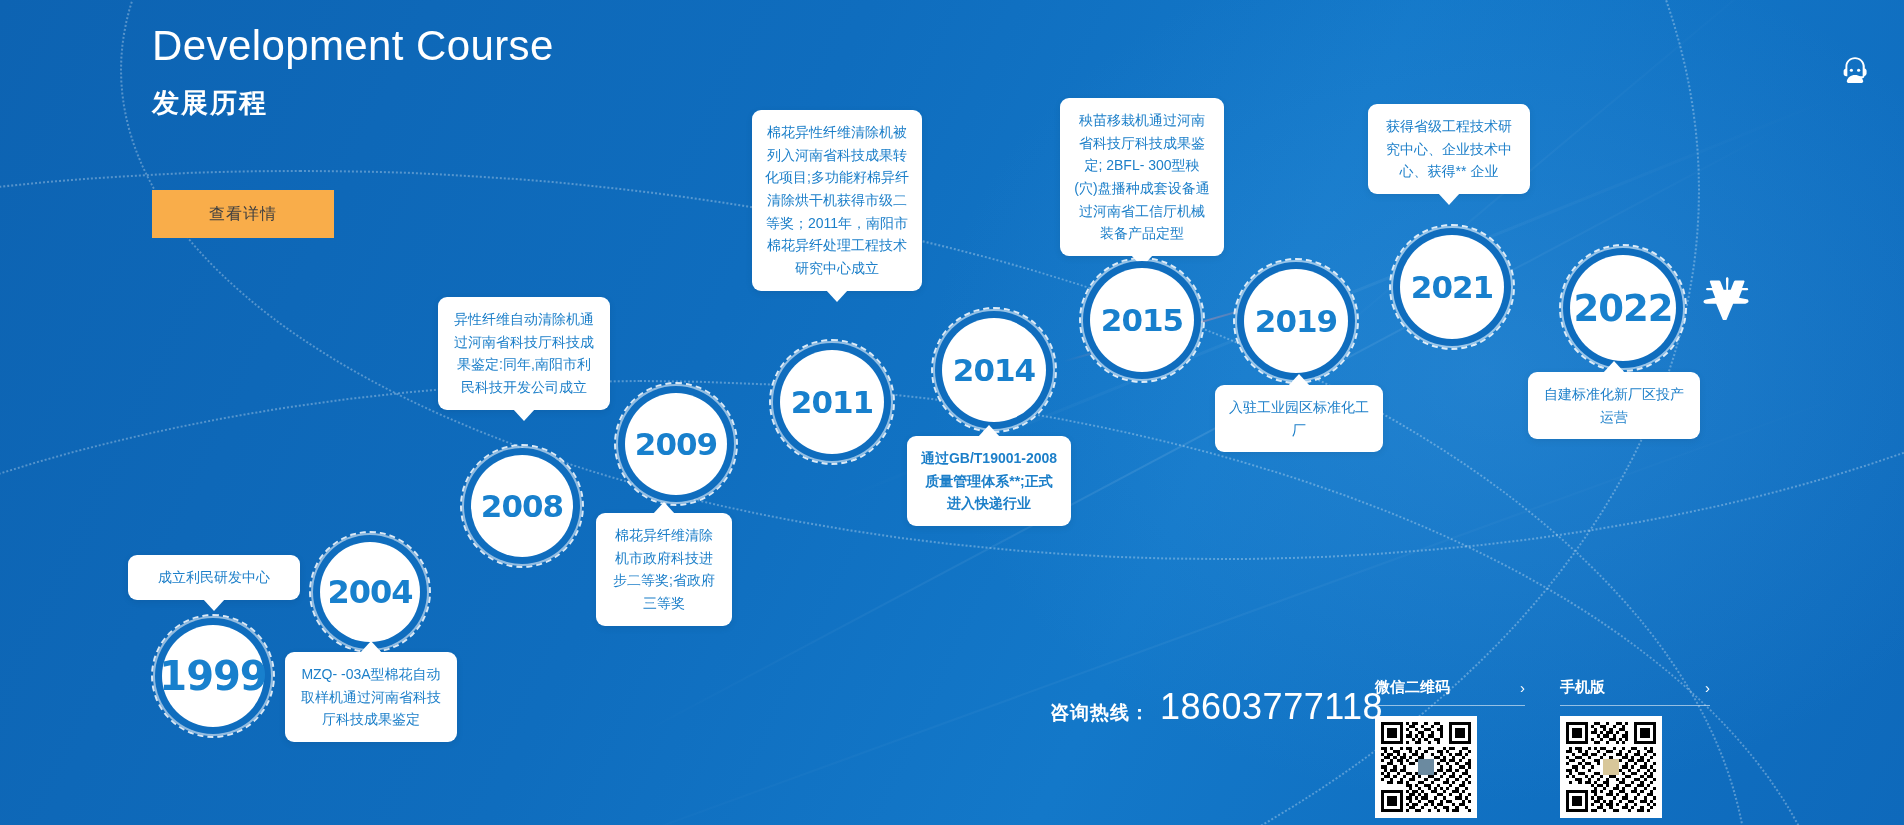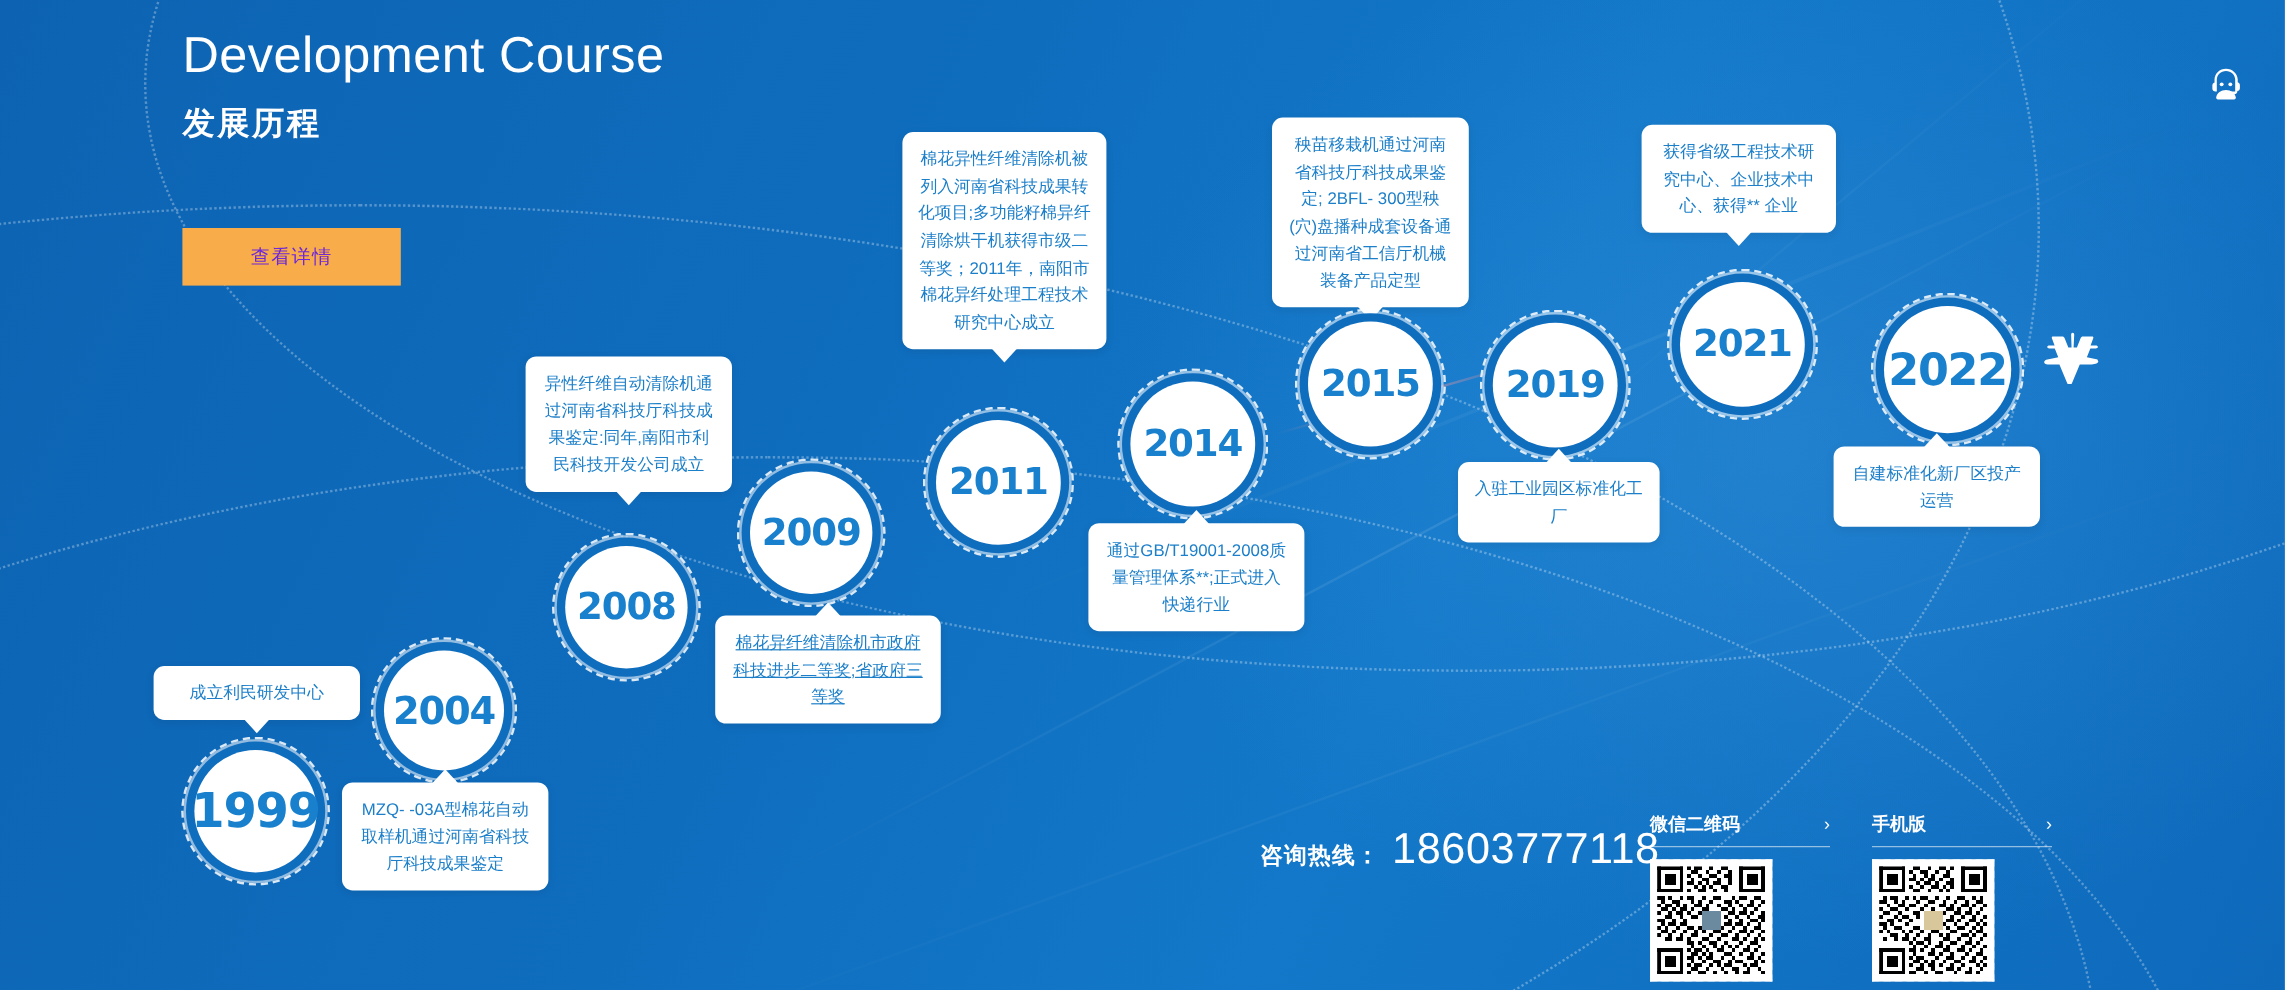--- a/index.html
+++ b/index.html
@@ -52,21 +52,21 @@
     font-weight: 400; line-height: 1.25;
   }
   .headline .cn {
     color: #ffffff; font-size: 27px; font-weight: 700;
     margin-top: 12px; letter-spacing: 2px;
   }
   .cta {
     position: absolute; left: 152px; top: 190px;
     width: 182px; height: 48px;
     background: #f9ad4a;
-    color: #6d28d9; font-size: 16px;
+    color: #404040; font-size: 16px;
     display: flex; align-items: center; justify-content: center;
     cursor: pointer; border: none; letter-spacing: 1px;
   }
 
   
   .service-icon {
     position: absolute; right: 26px; top: 48px;
     width: 46px; height: 46px;
     display: flex; align-items: center; justify-content: center;
     color: #ffffff; cursor: pointer;
@@ -210,37 +210,37 @@
     <span class="tip"></span>
     <span>异性纤维自动清除机通过河南省科技厅科技成果鉴定:同年,南阳市利民科技开发公司成立</span>
   </div>
   <div class="node" style="left:471px; top:455px; width:102px; height:102px; font-size:31px;">
     <span>2008</span>
   </div>
 
   <div class="node" style="left:625px; top:393px; width:102px; height:102px; font-size:31px;">
     <span>2009</span>
   </div>
-  <div class="card below" style="left:596px; top:513px; width:188px; font-size:14px;text-decoration:underline;">
+  <div class="card below" style="left:596px; top:513px; width:136px; font-size:14px;">
     <span class="tip"></span>
     <span>棉花异纤维清除机市政府科技进步二等奖;省政府三等奖</span>
   </div>
 
   <div class="card above" style="left:752px; top:110px; width:170px; font-size:14px;">
     <span class="tip"></span>
     <span>棉花异性纤维清除机被列入河南省科技成果转化项目;多功能籽棉异纤清除烘干机获得市级二等奖；2011年，南阳市棉花异纤处理工程技术研究中心成立</span>
   </div>
   <div class="node" style="left:780px; top:350px; width:104px; height:104px; font-size:31px;">
     <span>2011</span>
   </div>
 
   <div class="node" style="left:942px; top:318px; width:104px; height:104px; font-size:31px;">
     <span>2014</span>
   </div>
-  <div class="card below" style="left:907px; top:436px; width:180px; font-size:14px;">
+  <div class="card below" style="left:907px; top:436px; width:164px; font-size:14px;font-weight:bold;">
     <span class="tip"></span>
     <span>通过GB/T19001-2008质量管理体系**;正式进入快递行业</span>
   </div>
 
   <div class="card above" style="left:1060px; top:98px; width:164px; font-size:14px;">
     <span class="tip"></span>
     <span>秧苗移栽机通过河南省科技厅科技成果鉴定; 2BFL- 300型秧(穴)盘播种成套设备通过河南省工信厅机械装备产品定型</span>
   </div>
   <div class="node" style="left:1090px; top:268px; width:104px; height:104px; font-size:31px;">
     <span>2015</span>

